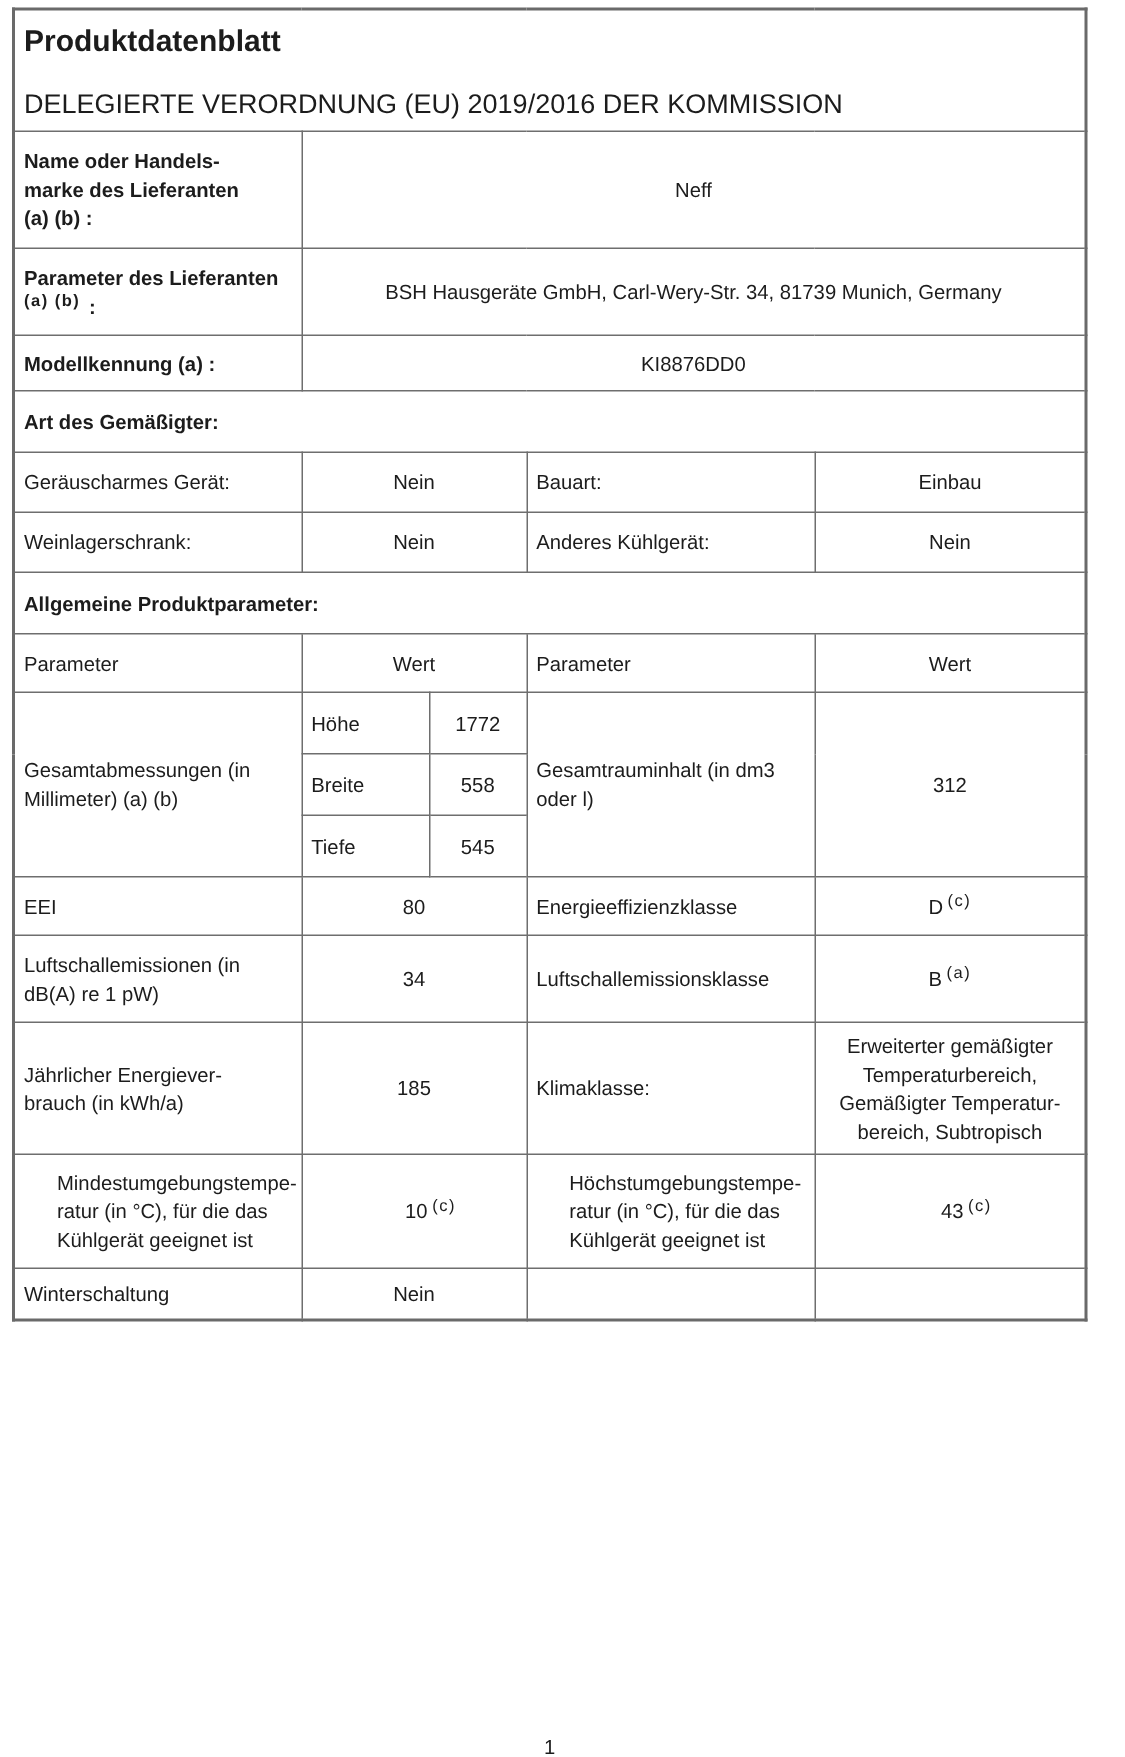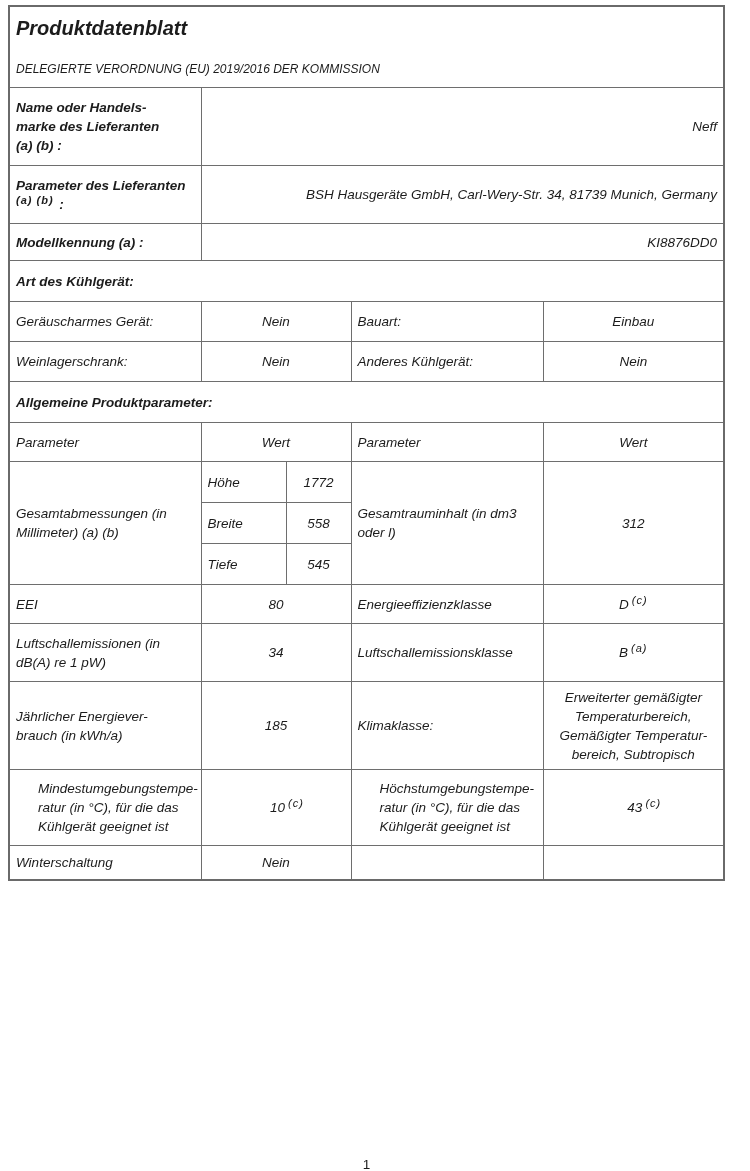--- a/index.html
+++ b/index.html
@@ -16,26 +16,25 @@
     table-layout:fixed;
     border:2px solid #6a6a6a;
   }
   table.ds td{
     border:1px solid #6e6e6e;
     padding:2px 6px;
     font-size:13.5px;
     line-height:19px;
     vertical-align:middle;
     overflow:hidden;
-    font-style:italic;
   }
   .bold{font-weight:bold;}
   .pre{white-space:pre-line;}
   .val-c{text-align:center;}
-  .val-left{text-align:right;}
+  .val-left{text-align:center;}
   
   tr.r-title td{height:80px;padding:0;}
   tr.r-name td{height:73px;}
   tr.r-anschrift td{height:53px;}
   tr.r-modell td{height:32px;}
   tr.r-sec td{height:36px;}
   tr.r-type td{height:35px;}
   tr.r-phead td{height:34px;}
   tr.r-dim td{height:36px;margin-left:47px;}
   tr.r-eei td{height:34px;}
@@ -44,21 +43,21 @@
   tr.r-mind td{height:71px;padding-left:28px;}
   tr.r-wint td{height:29px;}
   
   .title-block{
     height:100%;
     box-sizing:border-box;
     display:flex;flex-direction:column;justify-content:space-between;
     padding:10px 6px 10px 6px;
   }
   .doc-title{font-size:20px;font-weight:bold;line-height:22px;}
-  .doc-subtitle{font-size:12px;line-height:16px;}
+  .doc-subtitle{font-size:18px;line-height:16px;}
   sup.fnote{
     font-size:11px;
     line-height:0;
     vertical-align:5px;
     margin-left:3px;
     letter-spacing:1px;
   }
   sup.fnote:empty{margin-left:0;}
   .lblsup-line{font-size:13.5px;font-weight:bold;line-height:16px;}
   .lblsup-line sup.fnote{margin-left:0;margin-right:2px;}
@@ -110,21 +109,21 @@
       </td>
       <td colspan="4" class="val-left">BSH Hausgeräte GmbH, Carl-Wery-Str. 34, 81739 Munich, Germany</td>
     </tr>
 
     <tr class="r-modell">
       <td class="bold">Modellkennung (a) :</td>
       <td colspan="4" class="val-left">KI8876DD0</td>
     </tr>
 
     <tr class="r-sec">
-      <td colspan="5" class="bold">Art des Kühlgerät:</td>
+      <td colspan="5" class="bold">Art des Gemäßigter:</td>
     </tr>
 
     <tr class="r-type">
       <td>Geräuscharmes Gerät:</td>
       <td colspan="2" class="val-c">Nein</td>
       <td>Bauart:</td>
       <td class="val-c">Einbau</td>
     </tr>
 
     <tr class="r-type">

